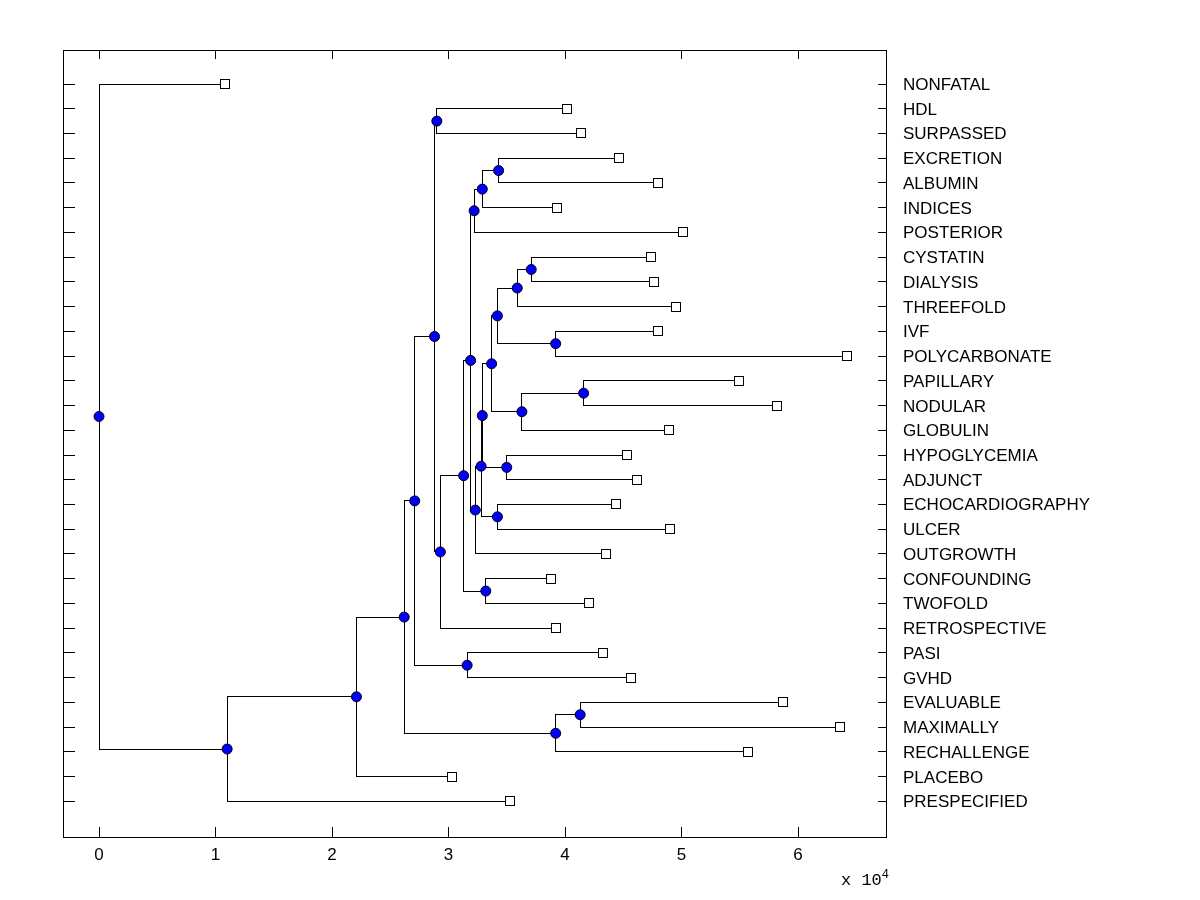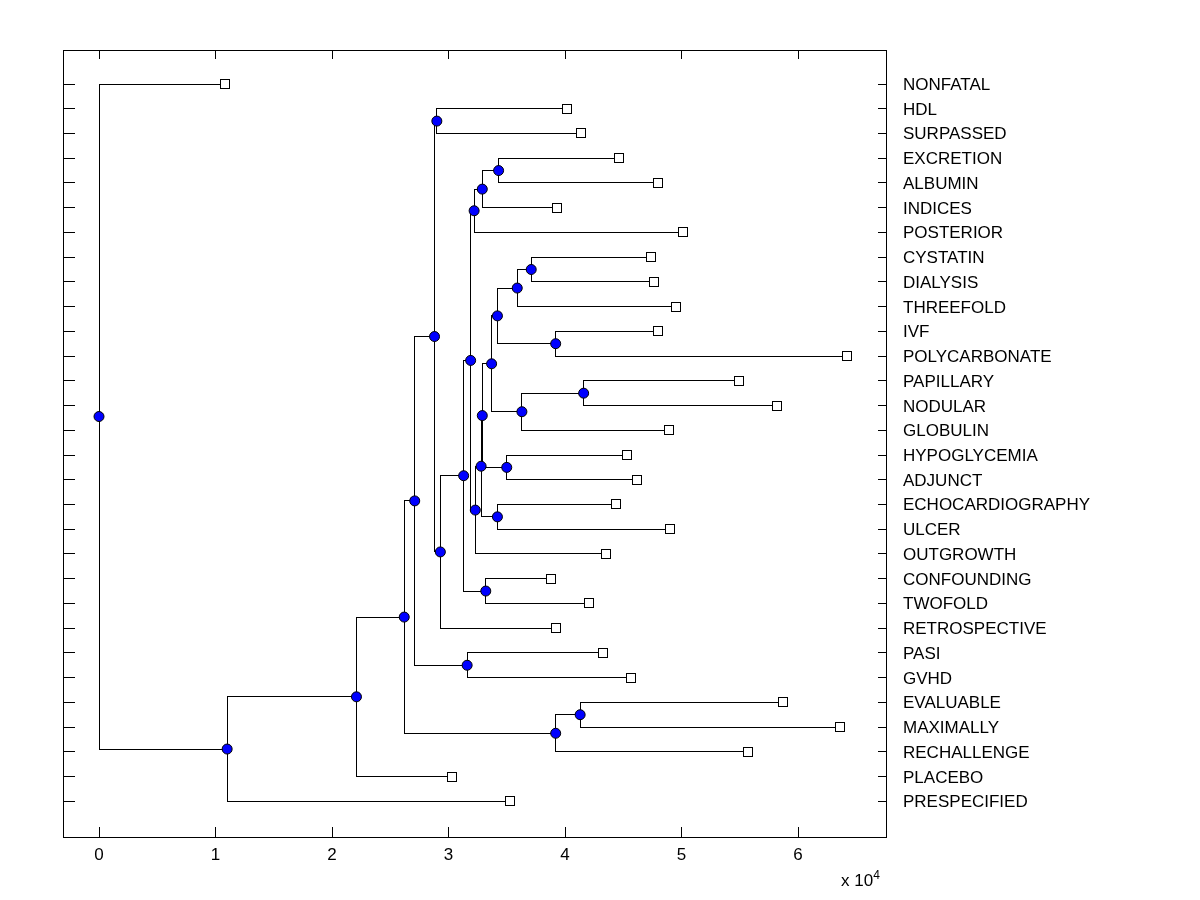--- a/index.html
+++ b/index.html
@@ -22,20 +22,21 @@
     left: 0;
     top: 0;
   }
   #axis-exponent {
     position: absolute;
     left: 841px;
     top: 868px;
     color: #000000;
     font-size: 17px;
     white-space: nowrap;
+    font-family: Liberation Mono, monospace;
   }
   #axis-exponent sup {
     font-size: 12px;
     vertical-align: 7px;
   }
   .leaf-label-text {
     font-family: "Liberation Sans", sans-serif;
     font-size: 17px;
     fill: #000000;
   }

